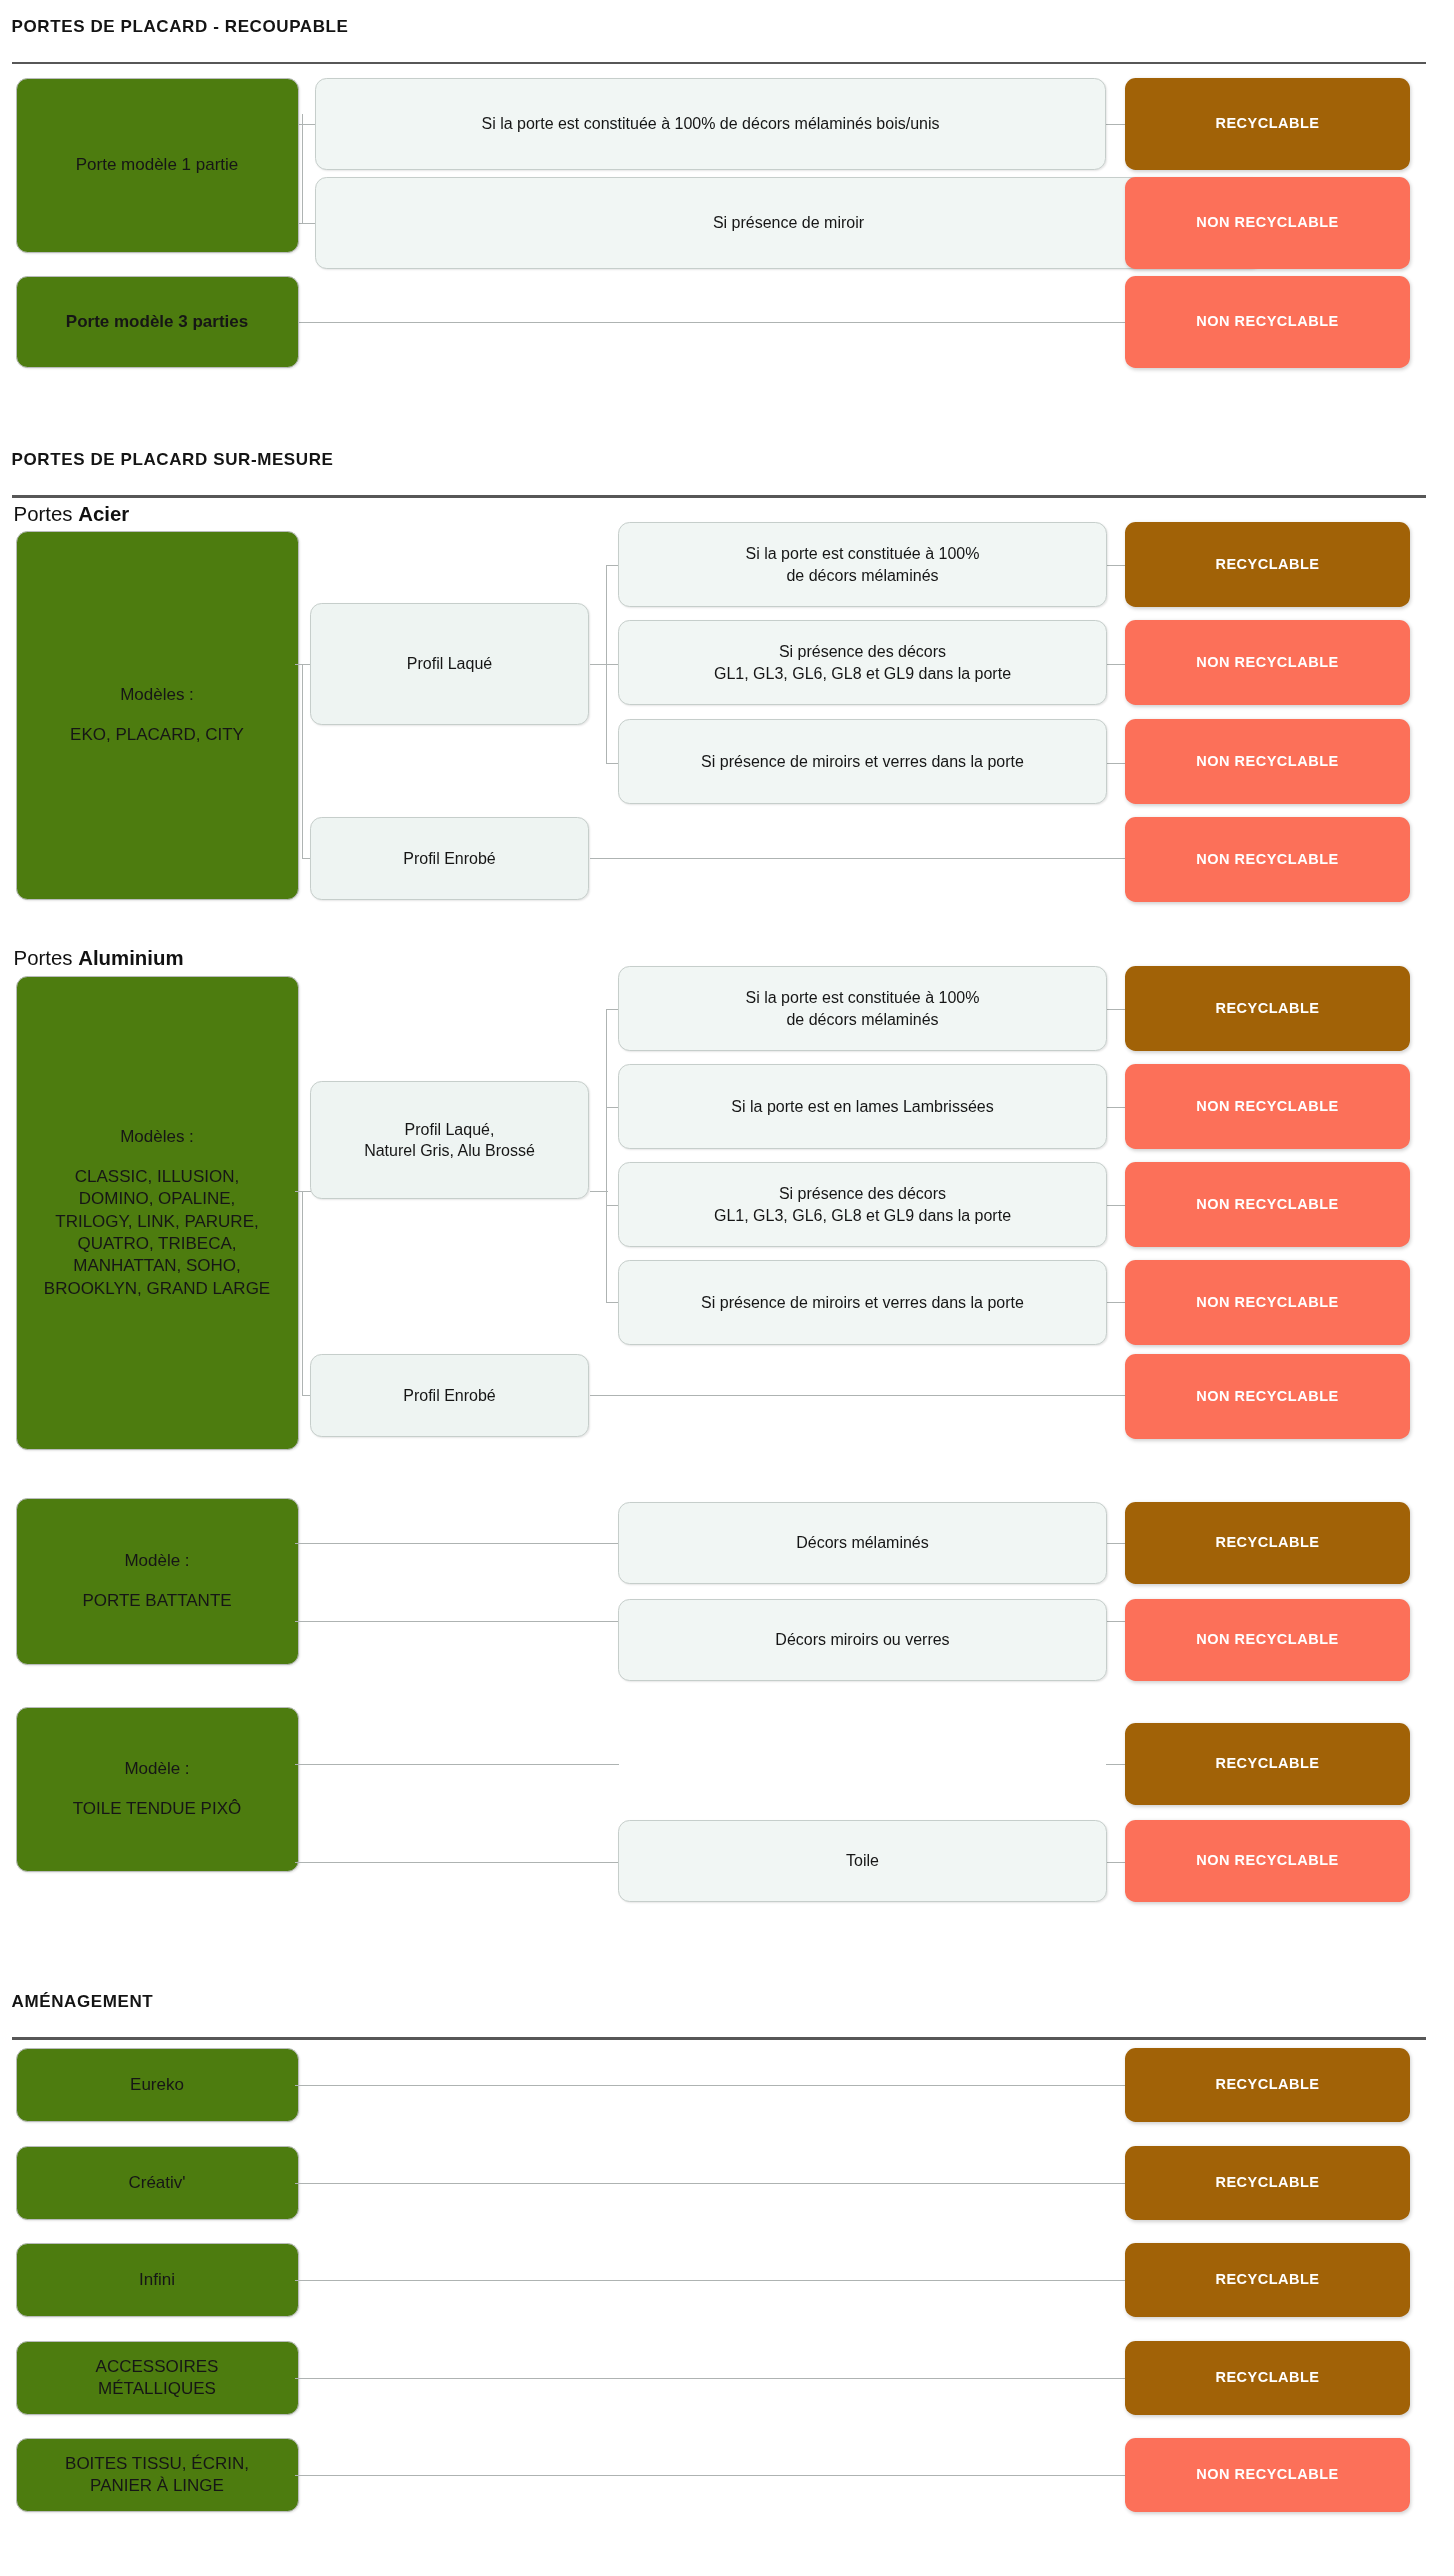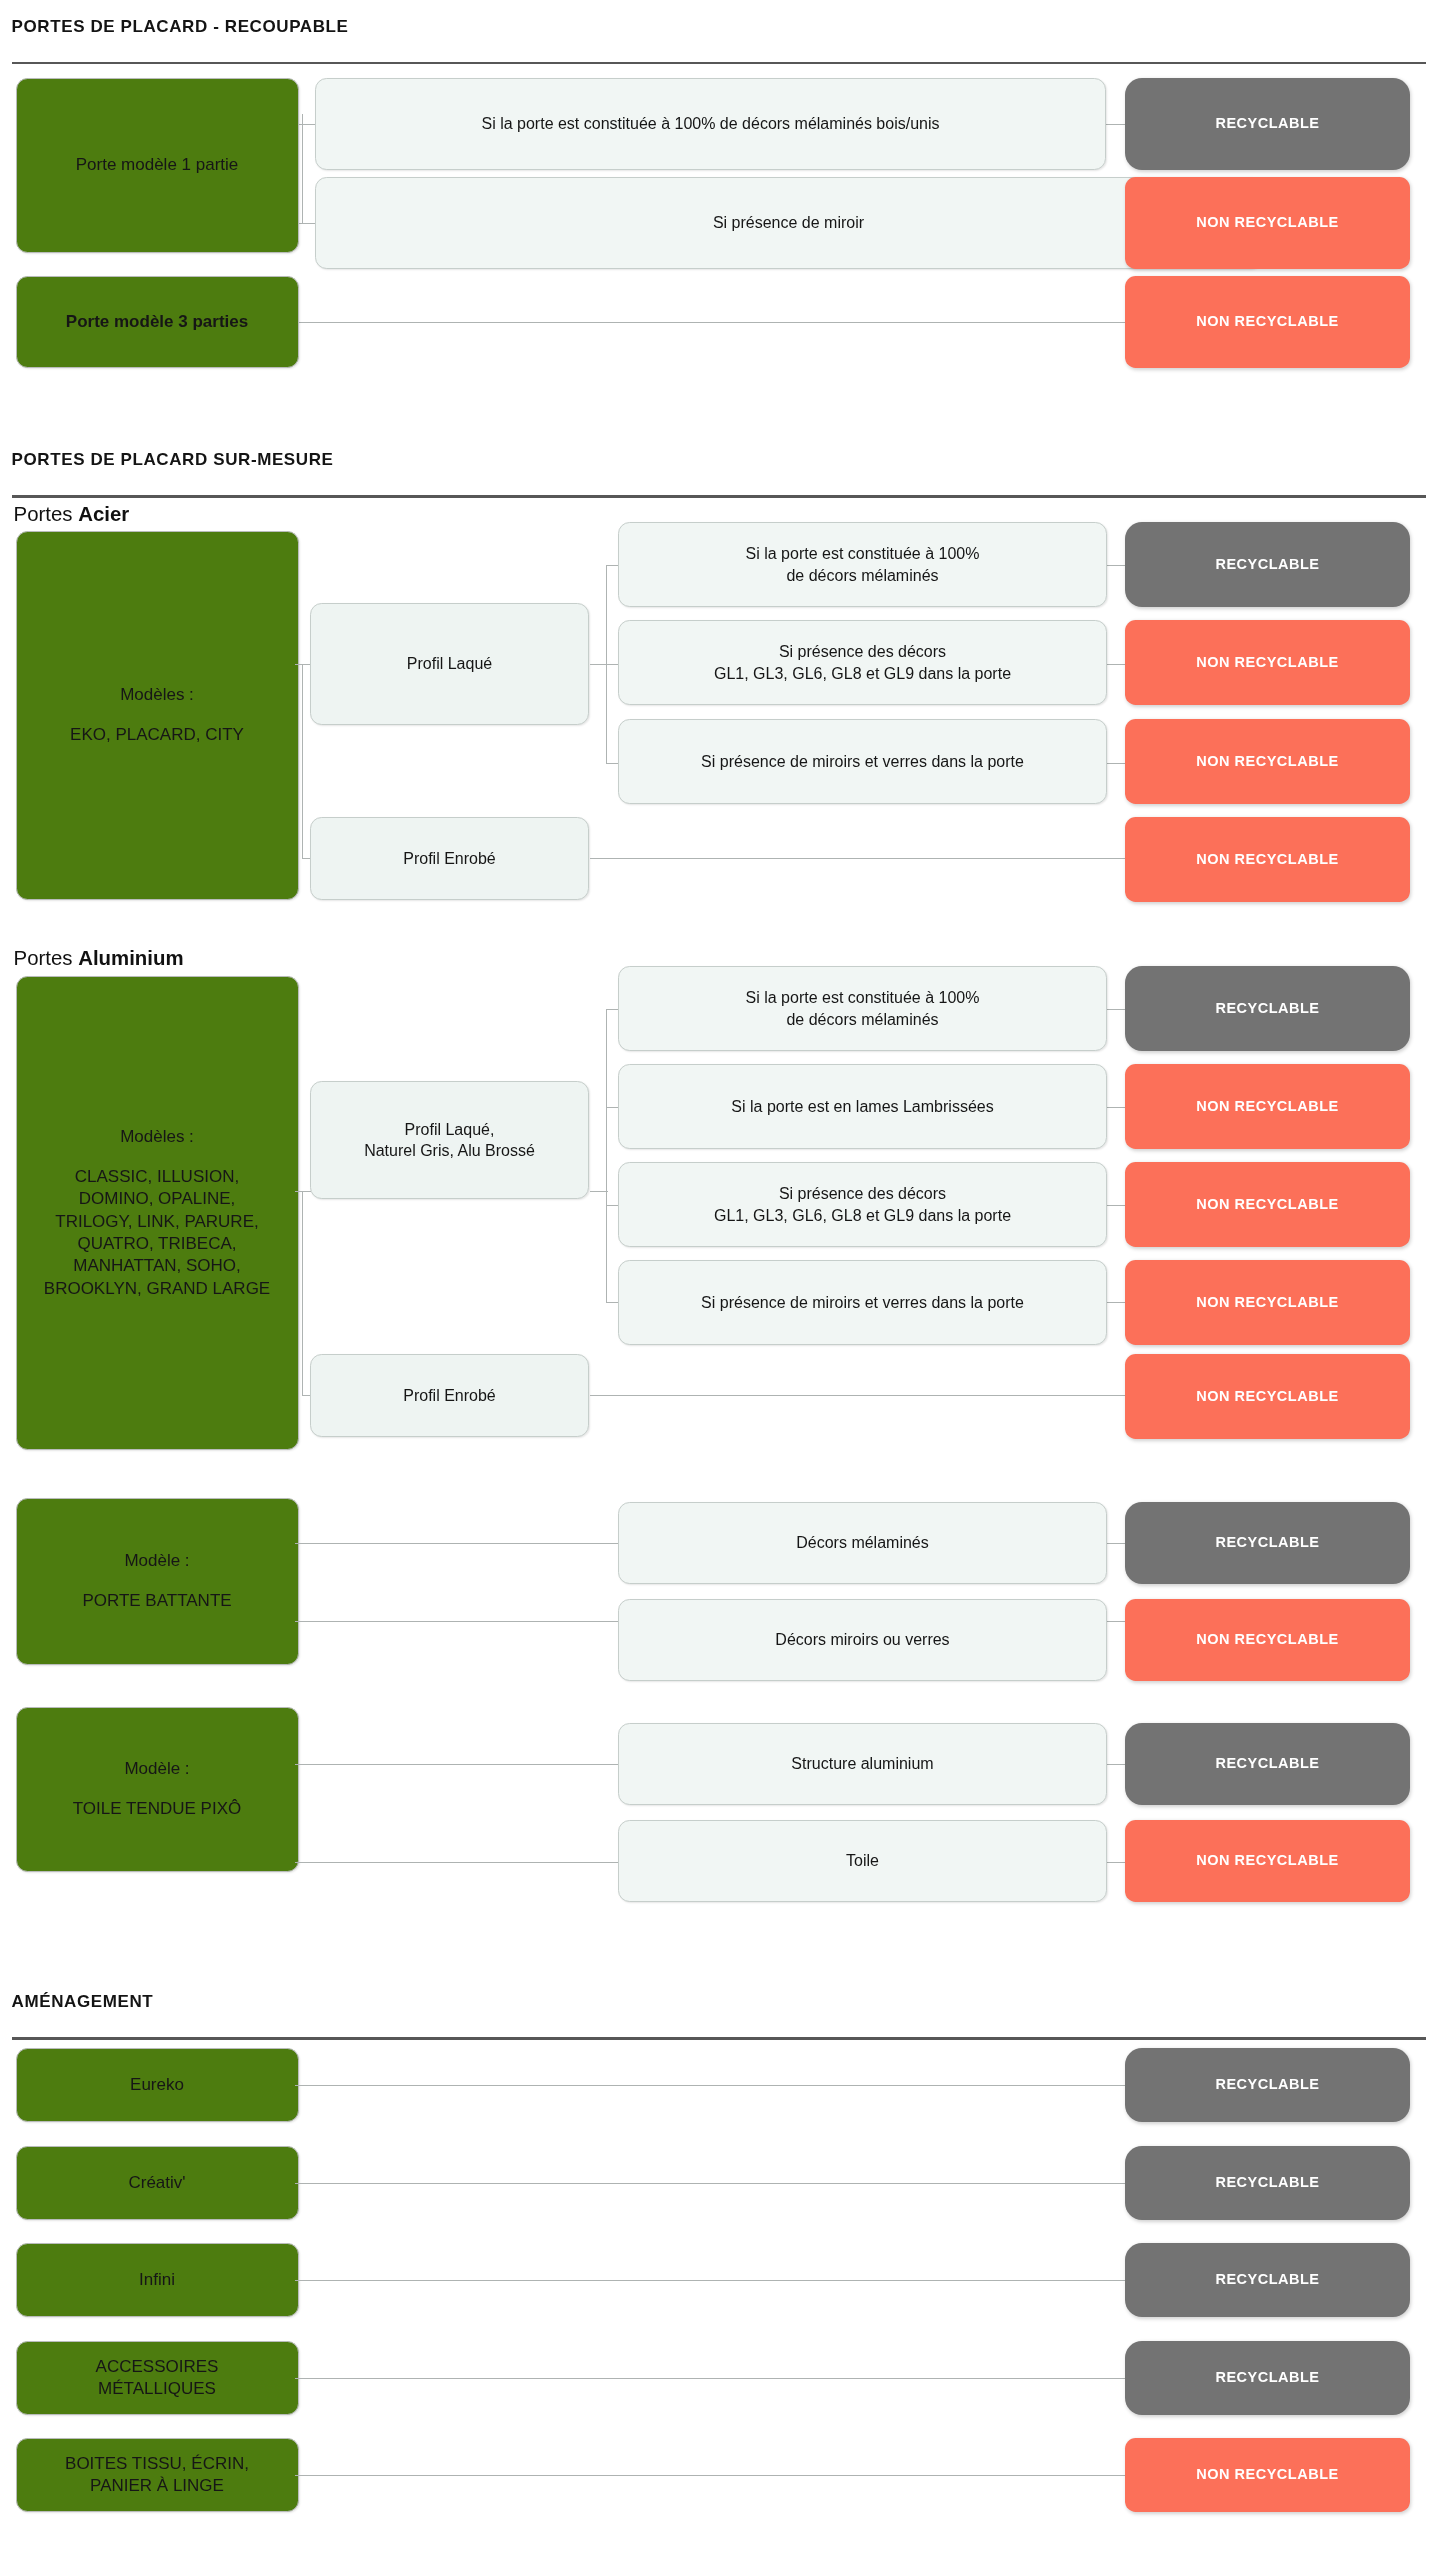--- a/index.html
+++ b/index.html
@@ -89,21 +89,21 @@
   }
   .box.badge {
     border: none;
     border-radius: 10.7px;
     font-size: 14.5px;
     font-weight: bold;
     letter-spacing: 0.5px;
     color: #ffffff;
     box-shadow: 1px 1.9px 3.9px rgba(0,0,0,0.18);
   }
-  .box.badge.rec  { background: #737373; border-radius: 17px; }
+  .box.badge.rec  { background: #a16207; }
   .box.badge.nrec { background: #fc7059; }
 
   .model .sub {
     display: block;
   }
   .model .gap { display:block; height: 17.5px; }
 
   
   .ln {
     position: absolute;
@@ -265,21 +265,20 @@
       <span class="sub">Modèle :</span>
       <span class="gap"></span>
       <span class="sub">TOILE TENDUE PIXÔ</span>
     </span>
   </div>
   <div class="ln h" style="left:295px; top:1764px; width:324px;"></div>
   <div class="ln h" style="left:295px; top:1862px; width:324px;"></div>
   <div class="ln h" style="left:1106px; top:1764px; width:19.4px;"></div>
   <div class="ln h" style="left:1106px; top:1862px; width:19.4px;"></div>
 
-  <div class="box cond" style="left:618px; top:1723px; width:489px; height:82px;">Structure aluminium</div>
   <div class="box badge rec" style="left:1125px; top:1723px; width:285px; height:82px;">RECYCLABLE</div>
 
   <div class="box cond" style="left:618px; top:1820px; width:489px; height:82px;">Toile</div>
   <div class="box badge nrec" style="left:1125px; top:1820px; width:285px; height:82px;">NON RECYCLABLE</div>
 
   <div class="section-head" style="top:1993px;">
     <div class="title">AMÉNAGEMENT</div>
     <div class="rule"></div>
   </div>
 

